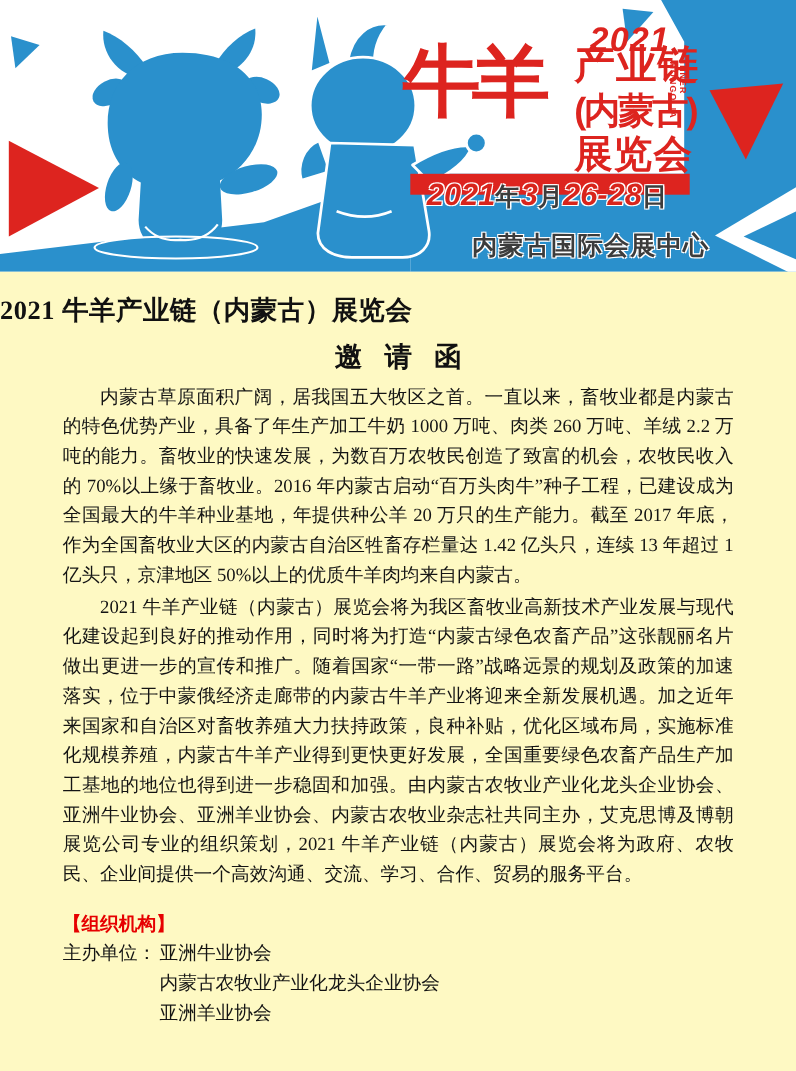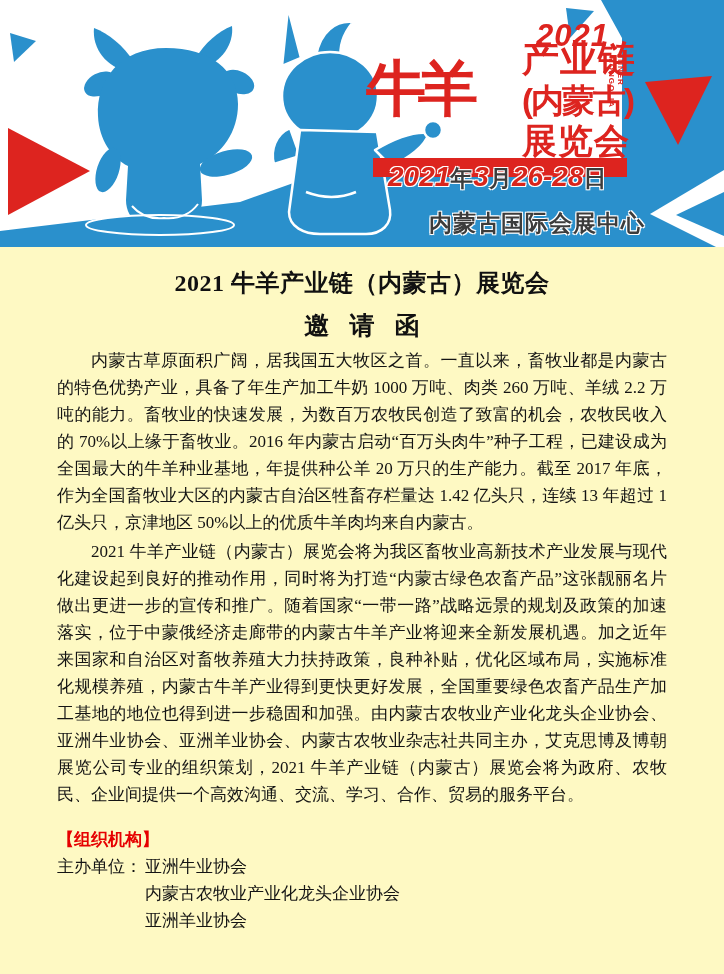--- a/index.html
+++ b/index.html
@@ -3,43 +3,43 @@
 <meta charset="utf-8">
 <style>
   html,body{margin:0;padding:0;background:#fff;}
   .page{position:relative;width:724px;height:974px;background:#fef9c3;overflow:hidden;
         font-family:"Liberation Serif","DejaVu Serif",serif;color:#111;}
   
   .banner{position:absolute;left:0;top:0;width:724px;height:247px;overflow:hidden;}
   .banner svg{position:absolute;left:0;top:0;}
   .bn-year{position:absolute;left:536px;top:18px;font-family:"Liberation Sans","DejaVu Sans",sans-serif;
            font-style:italic;font-weight:bold;font-size:31px;color:#dd241f;letter-spacing:1px;}
-  .bn-main{position:absolute;left:366px;top:58px;font-family:"Liberation Sans","DejaVu Sans",sans-serif;
-           font-weight:900;font-size:60px;line-height:1.04;color:#dd241f;letter-spacing:-8px;}
+  .bn-main{position:absolute;left:366px;top:38px;font-family:"Liberation Sans","DejaVu Sans",sans-serif;
+           font-weight:900;font-size:71px;line-height:1.04;color:#dd241f;letter-spacing:-8px;}
   .bn-col{position:absolute;left:498px;top:38px;width:126px;text-align:left;
           font-family:"Liberation Sans","DejaVu Sans",sans-serif;font-weight:900;color:#dd241f;margin-left:24px;}
   .bn-col .l1{font-size:37px;line-height:42px;letter-spacing:1px;}
   .bn-col .l2{font-size:33px;line-height:42px;letter-spacing:-2px;}
   .bn-col .l3{font-size:35px;line-height:38px;letter-spacing:1px;}
   .bn-vert{position:absolute;left:607px;top:56px;height:74px;writing-mode:vertical-rl;
            font-family:"Liberation Sans","DejaVu Sans",sans-serif;font-weight:bold;font-size:8px;
            color:#dd241f;letter-spacing:1px;}
   .bn-bar{position:absolute;left:373px;top:158px;width:254px;height:19px;background:#dd241f;}
   .bn-date{position:absolute;left:388px;top:161px;white-space:nowrap;
            font-family:"Liberation Sans","DejaVu Sans",sans-serif;font-weight:bold;}
   .bn-date .num{font-size:28px;font-style:italic;color:#d8251c;
            text-shadow:1px 1px 0 #fff,-1px -1px 0 #fff,1px -1px 0 #fff,-1px 1px 0 #fff;}
   .bn-date .chr{font-size:23px;color:#3c3c3c;
            text-shadow:1px 1px 0 #fff,-1px -1px 0 #fff,1px -1px 0 #fff,-1px 1px 0 #fff;}
   .bn-venue{position:absolute;left:389px;top:208px;font-family:Liberation Sans, sans-serif;
            font-weight:bold;font-size:23px;letter-spacing:1px;color:#3c3c3c;
            text-shadow:1px 1px 0 #fff,-1px -1px 0 #fff,1px -1px 0 #fff,-1px 1px 0 #fff;padding-left:40px;}
   
   .doc{position:absolute;left:0;top:247px;width:724px;}
-  .doc-title{margin:18px 0 0;text-align:center;font-size:24px;font-weight:bold;letter-spacing:0.5px;line-height:36px;}
+  .doc-title{margin:18px 0 0;text-align:left;font-size:24px;font-weight:bold;letter-spacing:0.5px;line-height:36px;}
   .doc-subtitle{margin:6px 0 0;text-align:center;font-size:25px;font-weight:bold;line-height:38px;word-spacing:14px;}
   .content{margin:0 57px;width:610px;}
   .sec-head{margin:20px 0 0;font-family:"Liberation Sans","DejaVu Sans",sans-serif;
             font-weight:bold;font-size:17px;line-height:23px;color:#e60000;}
   .para{margin:2px 0 0;font-size:17px;line-height:27px;text-align:justify;text-indent:2em;color:#141414;}
   .org-row{display:flex;font-size:17px;line-height:27px;color:#141414;margin-top:2px;}
   .org-label{flex:0 0 88px;white-space:nowrap;}
   .org-items{flex:1;}
   .org-items div{line-height:27px;}
 </style>

